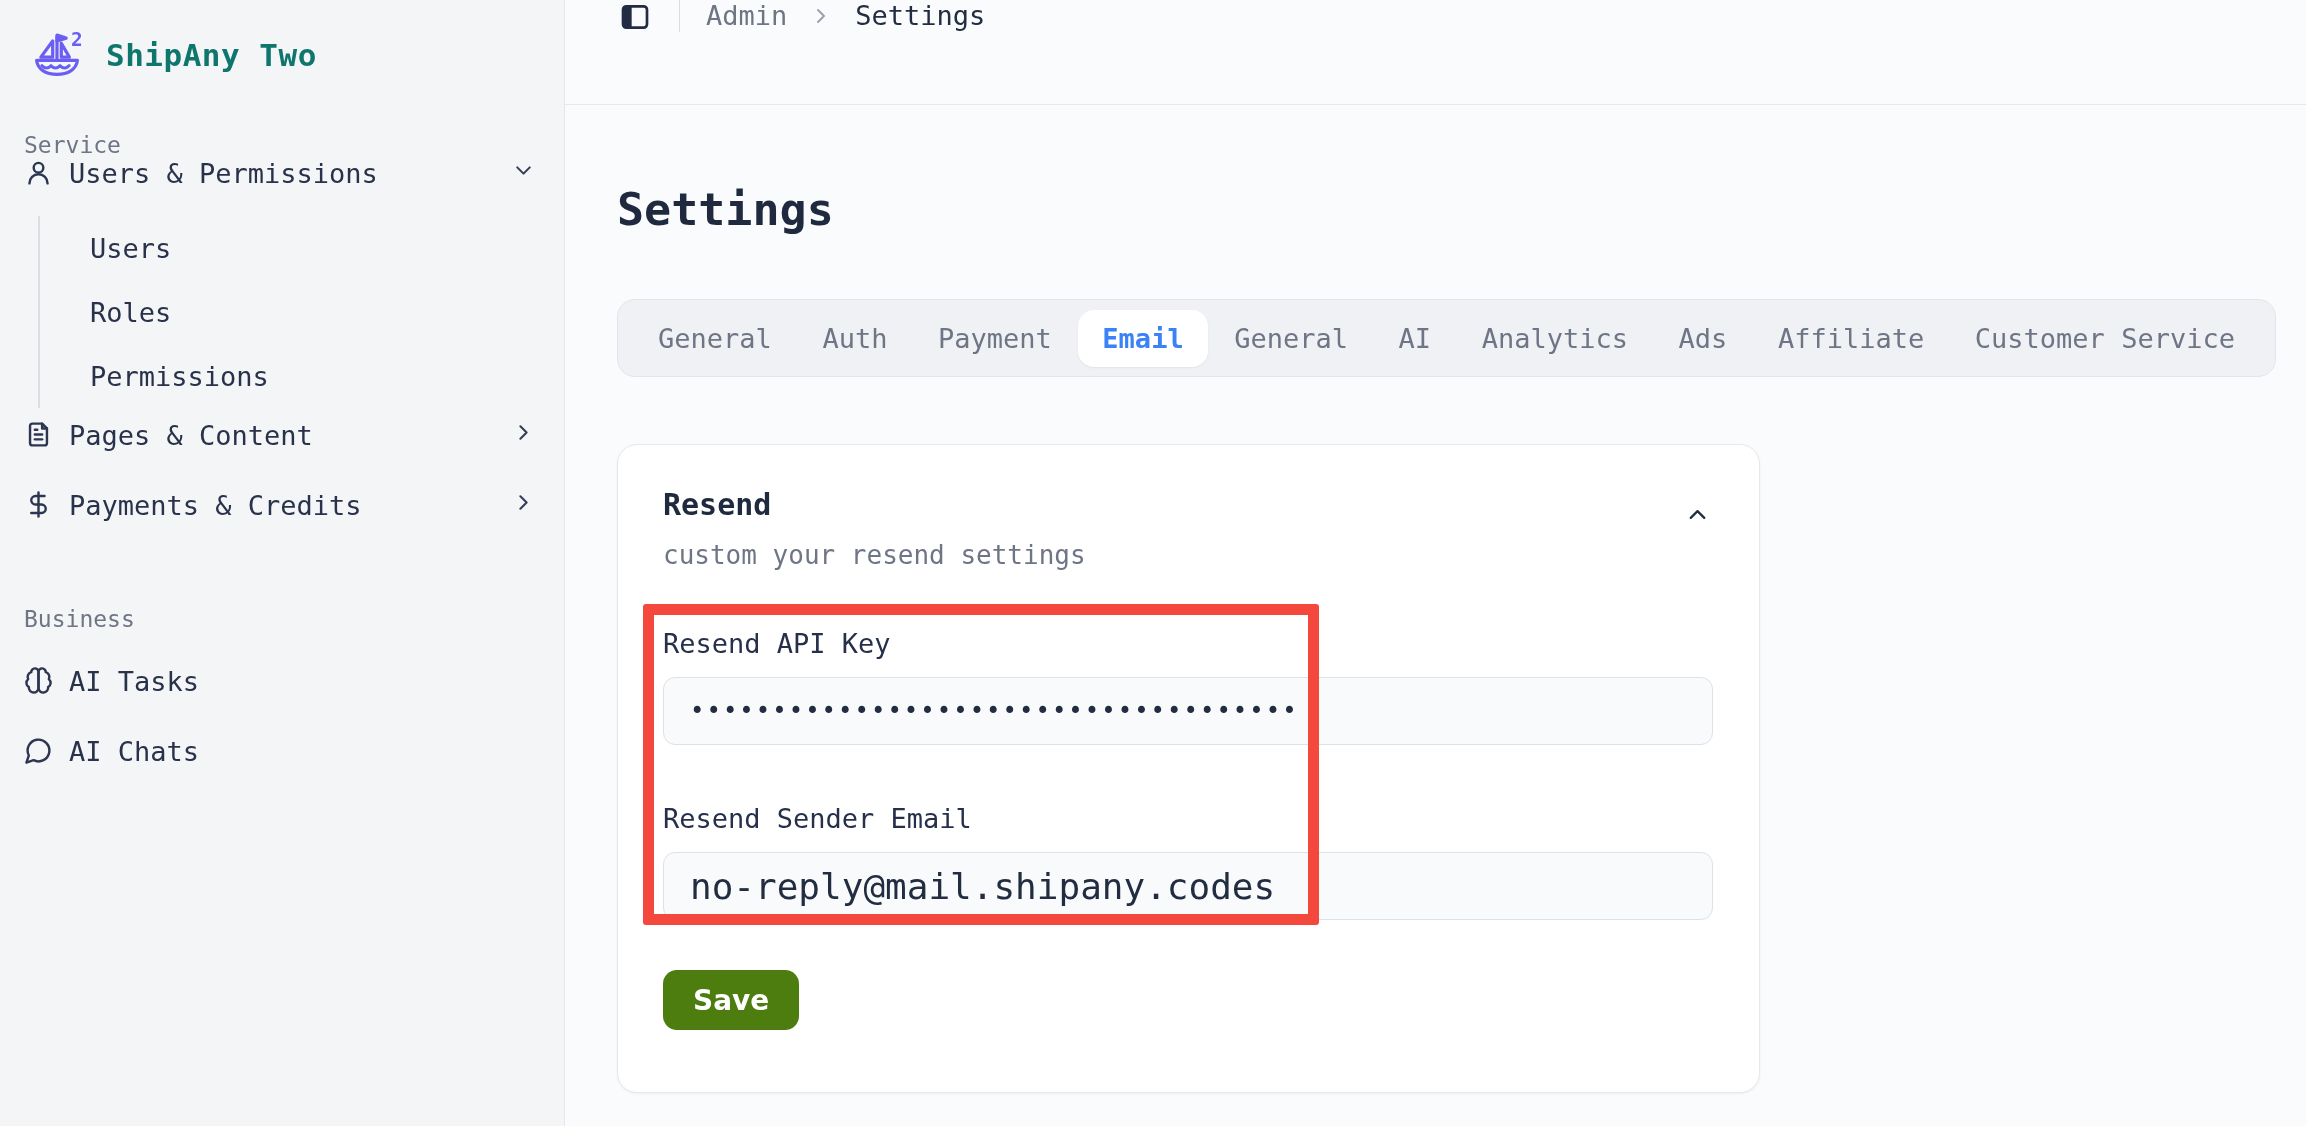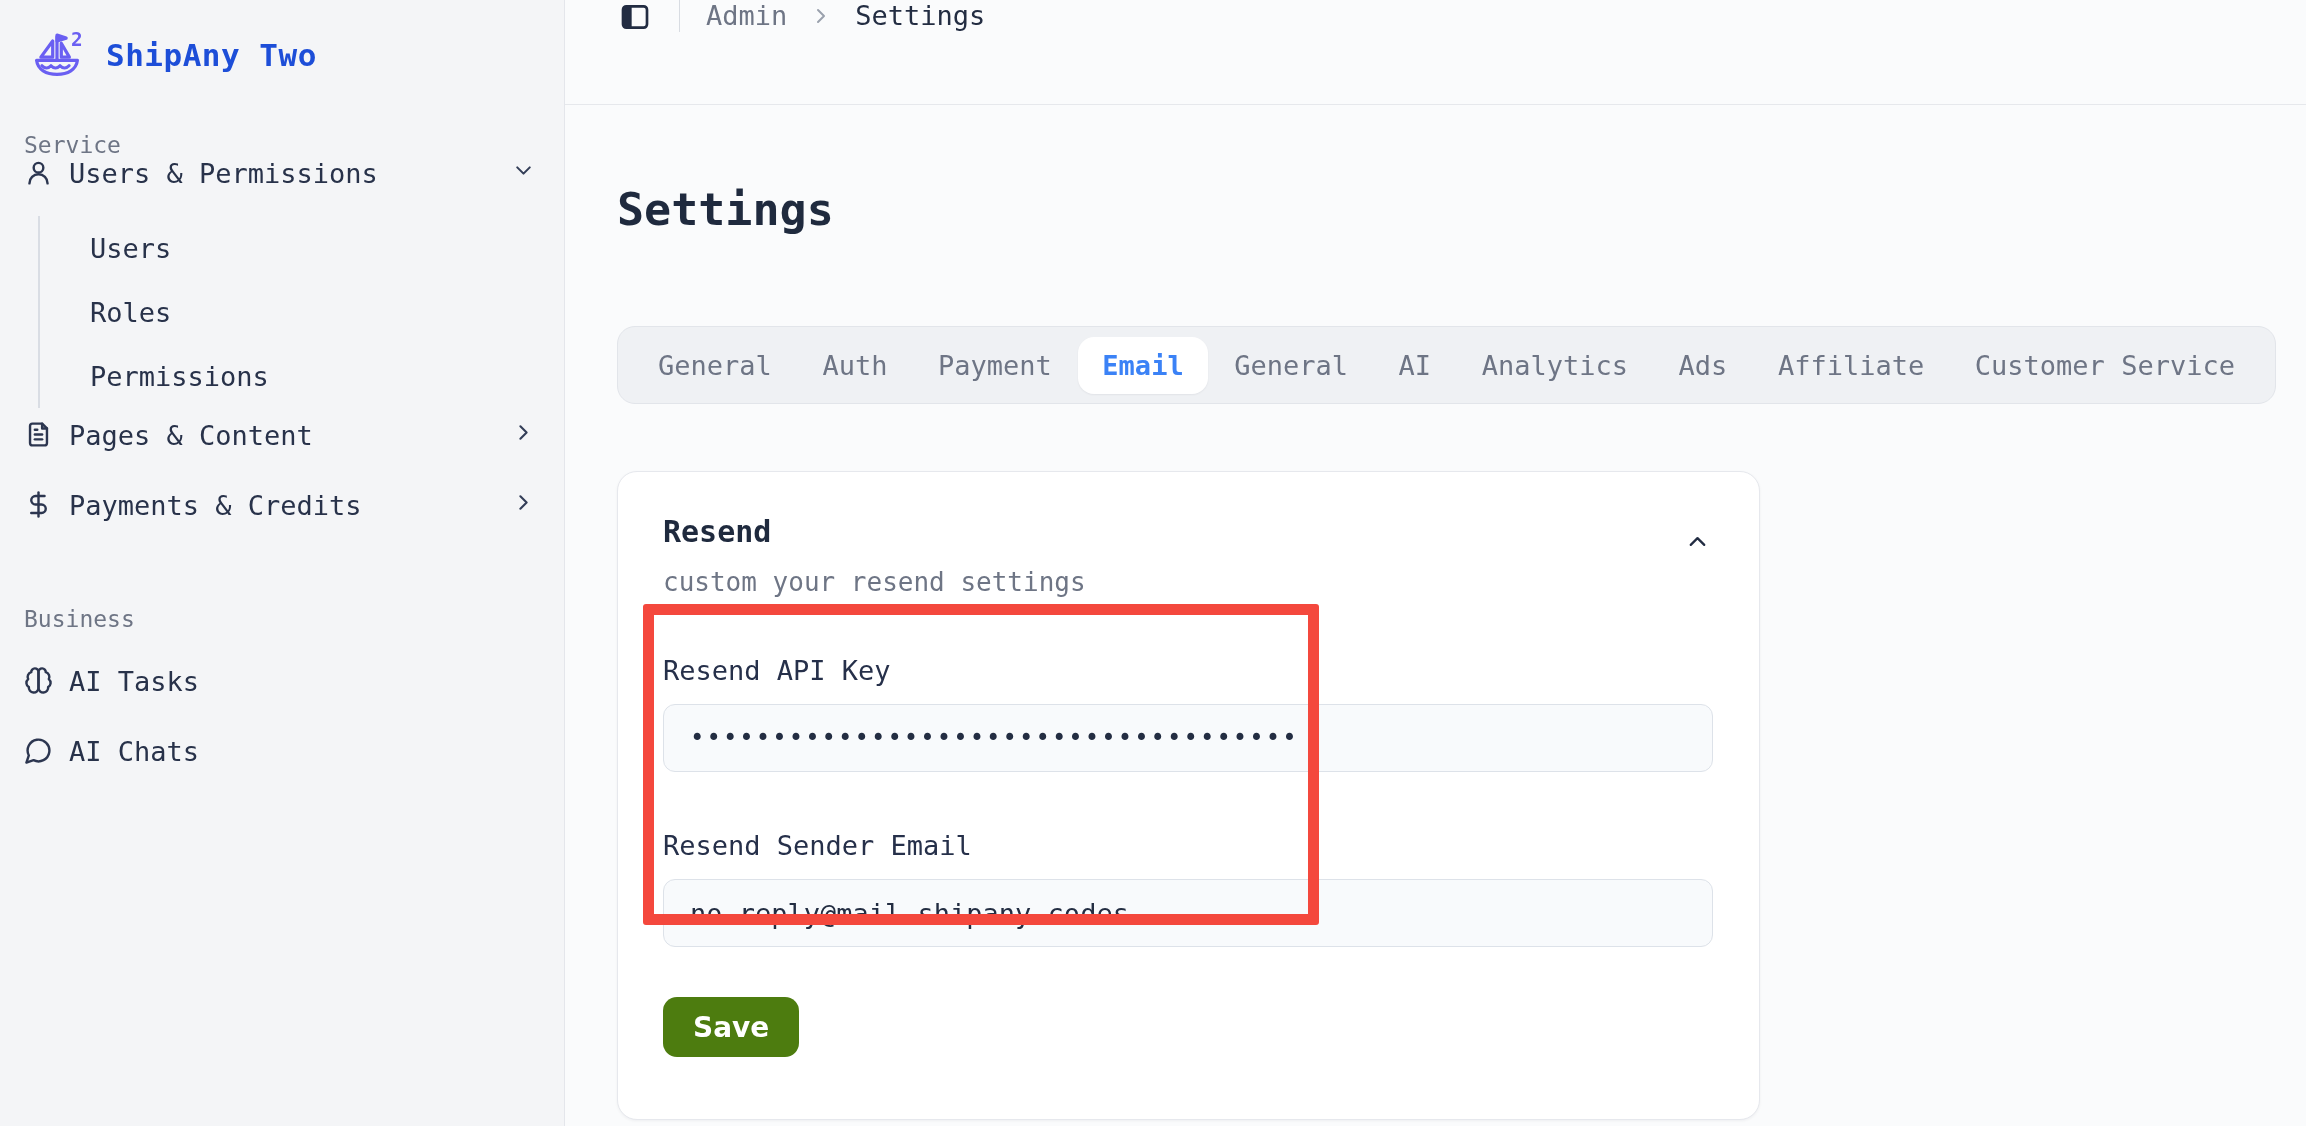--- a/index.html
+++ b/index.html
@@ -11,21 +11,21 @@
   .app { position:relative; display:flex; width:2306px; height:1126px; }
 
   
   .sidebar {
     width:565px; min-width:565px; height:100%;
     background:#f4f5f7; border-right:1px solid #e4e6eb;
     padding-top:22px;
   }
   .logo-row { display:flex; align-items:center; gap:20px; padding:6px 24px 4px 28px; cursor:pointer; }
   .logo-row svg { width:58px; height:54px; flex:none; }
-  .brand-text { font-size:31px; font-weight:bold; color:#1d4ed8; letter-spacing:.5px; }
+  .brand-text { font-size:31px; font-weight:bold; color:#0f766e; letter-spacing:.5px; }
 
   .section-label { color:#6e7585; font-size:23px; padding-left:24px; }
   .sl-system { margin-top:46px; }
   .sl-business { margin-top:58px; }
 
   .nav-item {
     display:flex; align-items:flex-start; gap:16px;
     height:58px; margin:0 10px 0 10px; padding:0 18px 0 14px;
     font-size:27px; color:#28324a; border-radius:12px; cursor:pointer;
   }
@@ -50,21 +50,21 @@
   .tb-divider { width:1px; height:32px; background:#d8dce2; }
   .breadcrumb { display:flex; align-items:center; gap:22px; }
   .crumb-link { font-size:27px; color:#6e7585; cursor:pointer; }
   .crumb-sep { width:24px; height:24px; color:#9aa1ad; }
   .crumb-current { font-size:27px; color:#232d42; }
 
   .content { padding-left:52px; }
   .page-title { font-size:45px; line-height:54px; font-weight:bold; color:#1f2a3e; margin-top:78px; }
 
   .tabs {
-    margin-top:89px; width:1659px; height:78px;
+    margin-top:62px; width:1659px; height:78px;
     background:#eff1f4; border:1px solid #e2e5ea; border-radius:18px;
     display:flex; align-items:center; justify-content:space-between;
     padding:0 16px;
   }
   .tab {
     font-family:inherit; font-size:27px; color:#6e7585;
     background:transparent; border:none; padding:13px 24px;
     border-radius:16px; cursor:pointer; white-space:nowrap;
   }
   .tab.active { background:#ffffff; color:#3b82f6; font-weight:bold; box-shadow:0 1px 2px rgba(16,24,40,.06); }
@@ -78,21 +78,21 @@
   .card-head { display:flex; align-items:flex-start; justify-content:space-between; }
   .card-title { font-size:30px; font-weight:bold; color:#1f2a3e; }
   .card-sub { font-size:26px; color:#6e7585; margin-top:18px; }
   .collapse-btn { background:none; border:none; color:#222c42; cursor:pointer; padding:0; margin-top:14px; }
   .collapse-btn svg { width:27px; height:27px; }
 
   .field-label { font-size:27px; color:#26304a; margin-top:58px; }
   .text-input {
     display:block; margin-top:18px; width:1050px; height:68px;
     border:1.5px solid #dde2e9; border-radius:12px; background:#f8fafc;
-    font-family:inherit; font-size:27px; color:#232d42; padding:0 26px;
+    font-family:inherit; font-size:36px; color:#232d42; padding:0 26px;
     outline:none;
   }
   .masked { font-size:24px; letter-spacing:2px; }
 
   .save-btn {
     margin-top:50px; height:60px; padding:0 30px;
     background:#4d7c0f; color:#ffffff; border:none; border-radius:14px;
     font-family:"DejaVu Sans","Liberation Sans",sans-serif;
     font-size:28px; font-weight:bold; cursor:pointer;
   }

